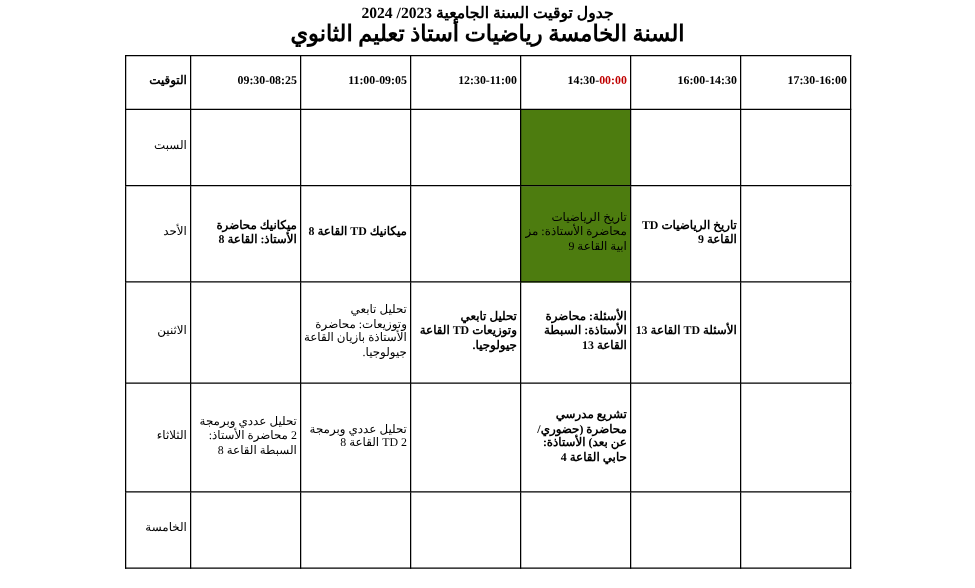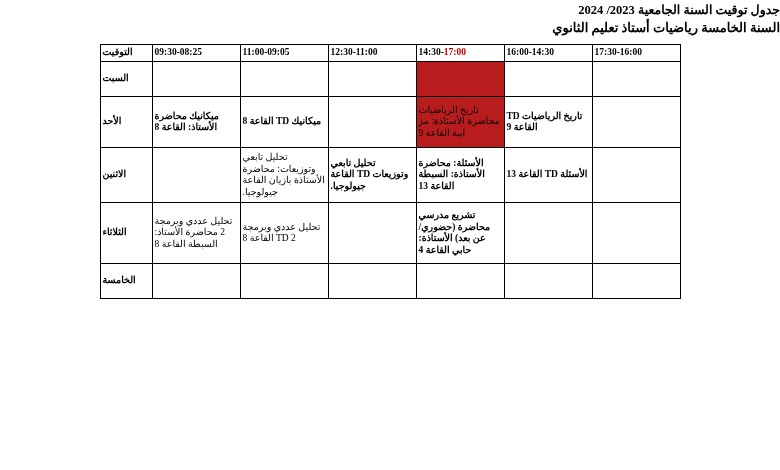--- a/index.html
+++ b/index.html
@@ -14,69 +14,70 @@
     color: #000000;
     overflow: hidden;
   }
   .page {
     width: 780px;
     height: 470px;
     position: relative;
     box-sizing: border-box;
   }
   .title-block {
+    text-align: center;
     padding-top: 2px;
   }
   .title-line {
     font-weight: bold;
     font-size: 12.5px;
     line-height: 17px;
     letter-spacing: 0;
   }
   .title-line-2 {
     font-weight: bold;
-    font-size: 13px;
+    font-size: 18px;
     line-height: 17px;
   }
   table.schedule {
     border-collapse: collapse;
     margin: 8px auto 0 auto;
     width: 580px;
     table-layout: fixed;
   }
   table.schedule td, table.schedule th {
     border: 1px solid #000000;
     vertical-align: middle;
-    text-align: left;
-    padding: 0 2px;
+    text-align: right;
+    padding: 13px 2px;
     font-size: 9.5px;
     line-height: 11.5px;
   }
   .hdr {
     font-weight: bold;
     font-size: 10px;
     height: 16px;
   }
   .hdr-red { color: #c00000; }
   .col-time { width: 52px; }
   .col-slot { width: 88px; }
   .day-cell {
-    font-weight: bold;
+    font-weight: normal;
     font-size: 10.5px;
     width: 52px;
   }
   .row-sat td { height: 34px; }
   .row-sun td { height: 50px; }
   .row-mon td { height: 54px; }
   .row-tue td { height: 60px; }
   .row-wed td { height: 48px; }
   .row-thu td { height: 34px; }
   .b { font-weight: bold; }
   .olive-col {
-    background: #b91c1c;
+    background: #4d7c0f;
   }
 </style>
 </head>
 <body>
 
 <div class="page">
 
   <div class="title-block">
     <div class="title-line">جدول توقيت السنة الجامعية 2023/ 2024</div>
     <div class="title-line-2">السنة الخامسة رياضيات أستاذ تعليم الثانوي</div>
@@ -89,21 +90,21 @@
         <col class="col-slot">
         <col class="col-slot">
         <col class="col-slot">
         <col class="col-slot">
         <col class="col-time">
     </colgroup>
     <thead>
       <tr>
         <th class="hdr">17:30-16:00</th>
         <th class="hdr">16:00-14:30</th>
-        <th class="hdr"><span>14:30-</span><span class="hdr-red">17:00</span></th>
+        <th class="hdr"><span>14:30-</span><span class="hdr-red">00:00</span></th>
         <th class="hdr">12:30-11:00</th>
         <th class="hdr">11:00-09:05</th>
         <th class="hdr">09:30-08:25</th>
         <th class="hdr">التوقيت</th>
       </tr>
     </thead>
     <tbody>
       <tr class="row-sat">
         <td></td>
         <td></td>

